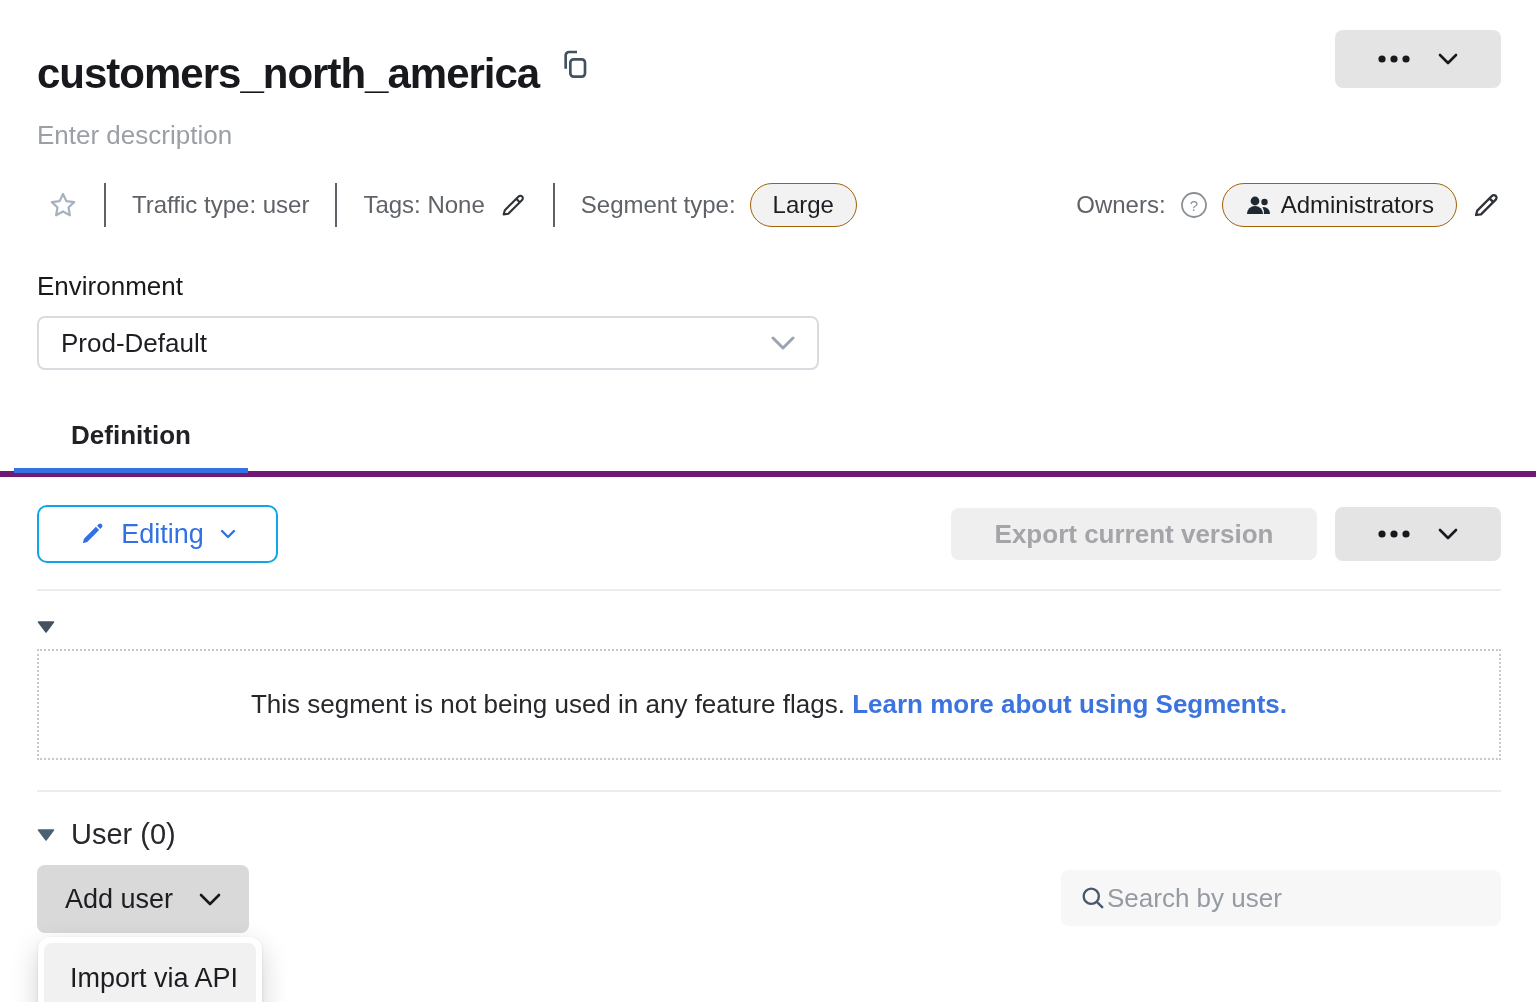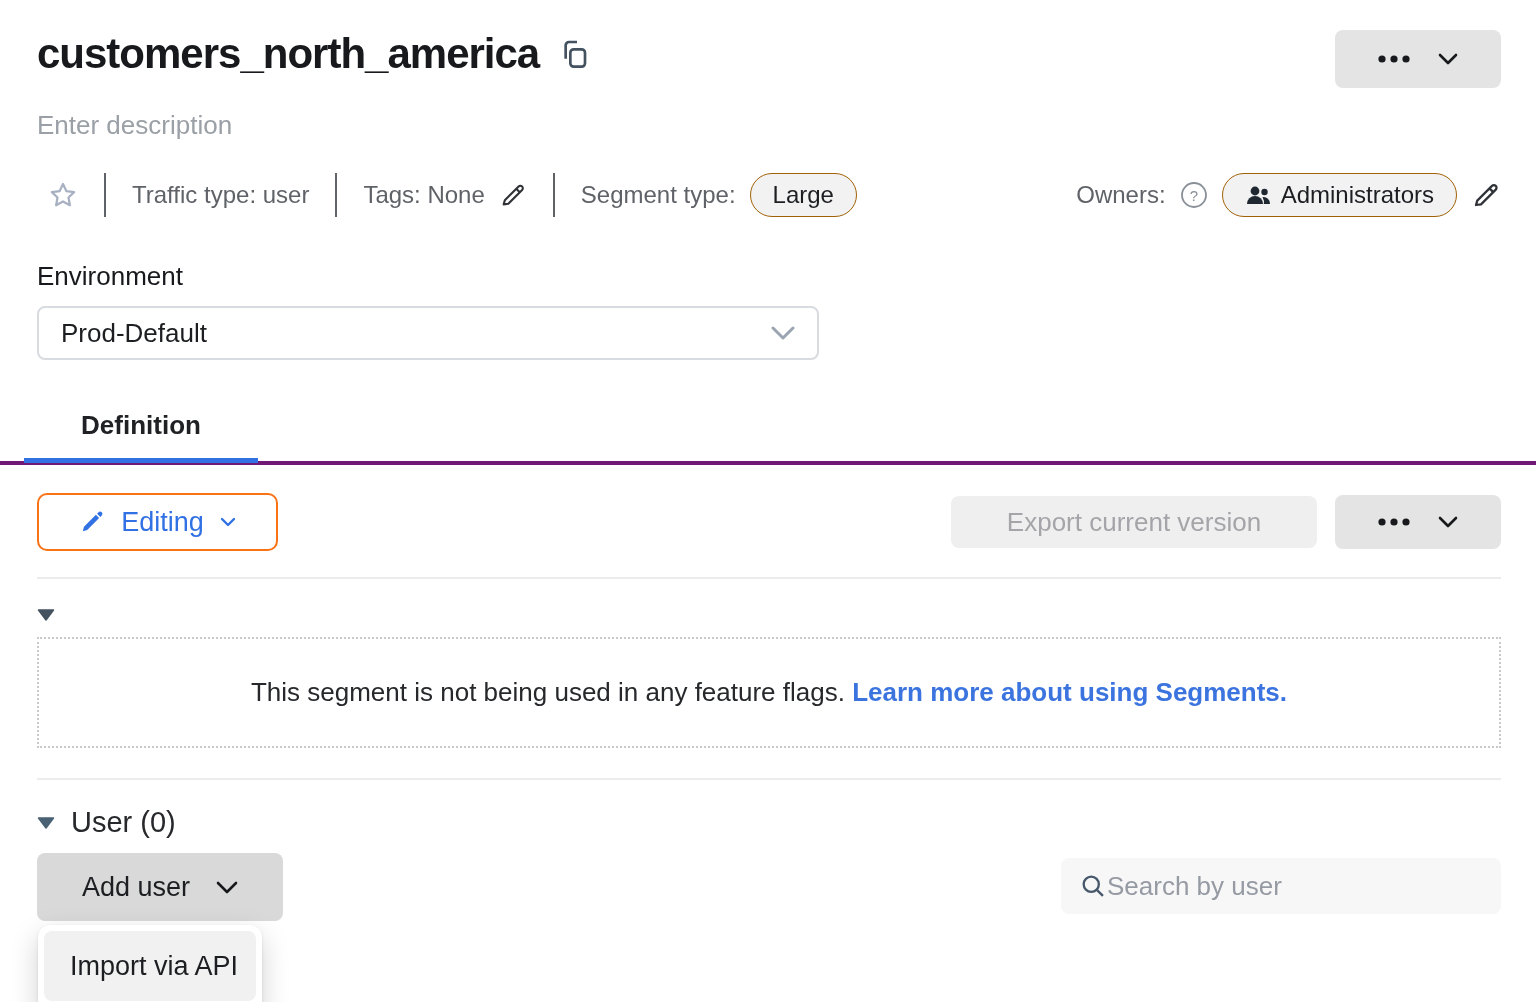--- a/index.html
+++ b/index.html
@@ -4,21 +4,21 @@
 <style>
   * { box-sizing: border-box; margin: 0; padding: 0; }
   html, body { width: 1536px; height: 1002px; background: #ffffff; overflow: hidden; }
   body { font-family: "Liberation Sans", sans-serif; color: #1c1e21; }
 
   .page { width: 1536px; height: 1002px; position: relative; }
 
   
   .header-row { display: flex; justify-content: space-between; align-items: flex-start; padding: 30px 35px 0 37px; }
   .title-wrap { display: flex; align-items: center; gap: 20px; }
-  .page-title { font-size: 42px; font-weight: 700; letter-spacing: -1px; color: #17191c; }
+  .page-title { font-size: 42px; font-weight: 700; letter-spacing: -1px; color: #17191c; margin-top: 20px; }
   .icon-btn { background: none; border: none; cursor: pointer; display: inline-flex; align-items: center; }
 
   .kebab-btn { width: 166px; height: 58px; background: #e4e4e5; border: none; border-radius: 8px;
                display: flex; align-items: center; justify-content: center; gap: 28px; cursor: pointer; }
   .kebab-btn.small { height: 54px; }
 
   .description { padding-left: 37px; margin-top: 22px; font-size: 26px; color: #9aa0a6; cursor: text; }
 
   
   .meta-row { display: flex; align-items: center; margin-top: 32px; padding: 0 35px 0 48px; font-size: 24px; color: #5f6368; }
@@ -29,50 +29,50 @@
   .meta-spacer { flex: 1; }
   .owners-group { display: flex; align-items: center; gap: 14px; }
 
   
   .env-label { margin: 44px 0 0 37px; font-size: 26px; font-weight: 400; color: #17191c; }
   .env-select { margin: 14px 0 0 37px; width: 782px; height: 54px; border: 2px solid #d8dce0; border-radius: 8px;
                 background: #fff; display: flex; align-items: center; justify-content: space-between;
                 padding: 0 22px; font-size: 26px; color: #1c1e21; cursor: pointer; }
 
   
-  .tabs { margin-top: 38px; border-bottom: 4px solid #701a75; display: flex; padding-left: 24px; }
+  .tabs { margin-top: 38px; border-bottom: 6px solid #701a75; display: flex; padding-left: 14px; }
   .tab { width: 234px; text-align: center; padding: 12px 0 20px 0; font-size: 26px; color: #5f6368;
          cursor: pointer; position: relative; background: none; border: none; font-family: inherit; }
   .tab.active { color: #202124; font-weight: 700; }
   .tab.active::after { content: ""; position: absolute; left: 0; right: 0; bottom: -2px; height: 5px; background: #3171e4; }
   .tab + .tab { margin-left: 10px; }
 
   
   .toolbar { display: flex; justify-content: space-between; align-items: center; margin: 28px 35px 0 37px; }
   .editing-btn { display: flex; align-items: center; justify-content: center; gap: 16px; width: 241px; height: 58px;
-                 background: #fff; border: 2px solid #f97316; border-radius: 10px; color: #3171e4;
+                 background: #fff; border: 2px solid #0ea5e9; border-radius: 10px; color: #3171e4;
                  font-size: 27px; font-family: inherit; cursor: pointer; }
   .toolbar-right { display: flex; align-items: center; gap: 18px; }
   .export-btn { width: 366px; height: 52px; background: #efefef; border: none; border-radius: 8px;
-                color: #a5a5a9; font-size: 26px; font-weight: 400; font-family: inherit; cursor: not-allowed; }
+                color: #a5a5a9; font-size: 26px; font-weight: 700; font-family: inherit; cursor: not-allowed; }
 
   .h-divider { border: none; border-top: 2px solid #ececee; margin: 26px 35px 0 37px; }
 
   
   .section-header { display: flex; align-items: center; gap: 16px; margin: 30px 35px 0 37px; cursor: pointer; }
   .section-title { font-size: 29px; color: #26282b; }
 
   .dotted-box { margin: 16px 35px 0 37px; border: 2px dotted #c9c9cc; padding: 38px 20px; text-align: center;
                 font-size: 26px; color: #26282b; }
   .dotted-box a { color: #3b74df; font-weight: 700; text-decoration: none; cursor: pointer; text-align: right; }
 
   
   .user-row { display: flex; justify-content: space-between; align-items: flex-start; margin: 14px 35px 0 37px; }
   .add-user-wrap { position: relative; }
-  .add-user-btn { width: 246px; height: 68px; background: #d9d9da; border: none; border-radius: 8px;
+  .add-user-btn { width: 212px; height: 68px; background: #d9d9da; border: none; border-radius: 8px;
                   display: flex; align-items: center; justify-content: center; gap: 26px;
                   font-size: 27px; color: #1c1e21; font-family: inherit; cursor: pointer; }
   .dropdown-menu { position: absolute; top: 72px; left: 1px; width: 224px; background: #ffffff; border-radius: 12px;
                    box-shadow: 0 10px 28px rgba(0,0,0,0.18), 0 1px 3px rgba(0,0,0,0.10);
                    padding: 6px 6px 14px 6px; }
   .dropdown-item { background: #f1f1f2; border-radius: 8px; height: 70px; display: flex; align-items: center;
                    padding-left: 26px; font-size: 27px; color: #1c1e21; cursor: pointer; }
 
   .search-box { width: 440px; height: 56px; background: #f7f7f8; border-radius: 8px; display: flex;
                 align-items: center; gap: 0; padding: 0 18px; margin-top: 5px; }

